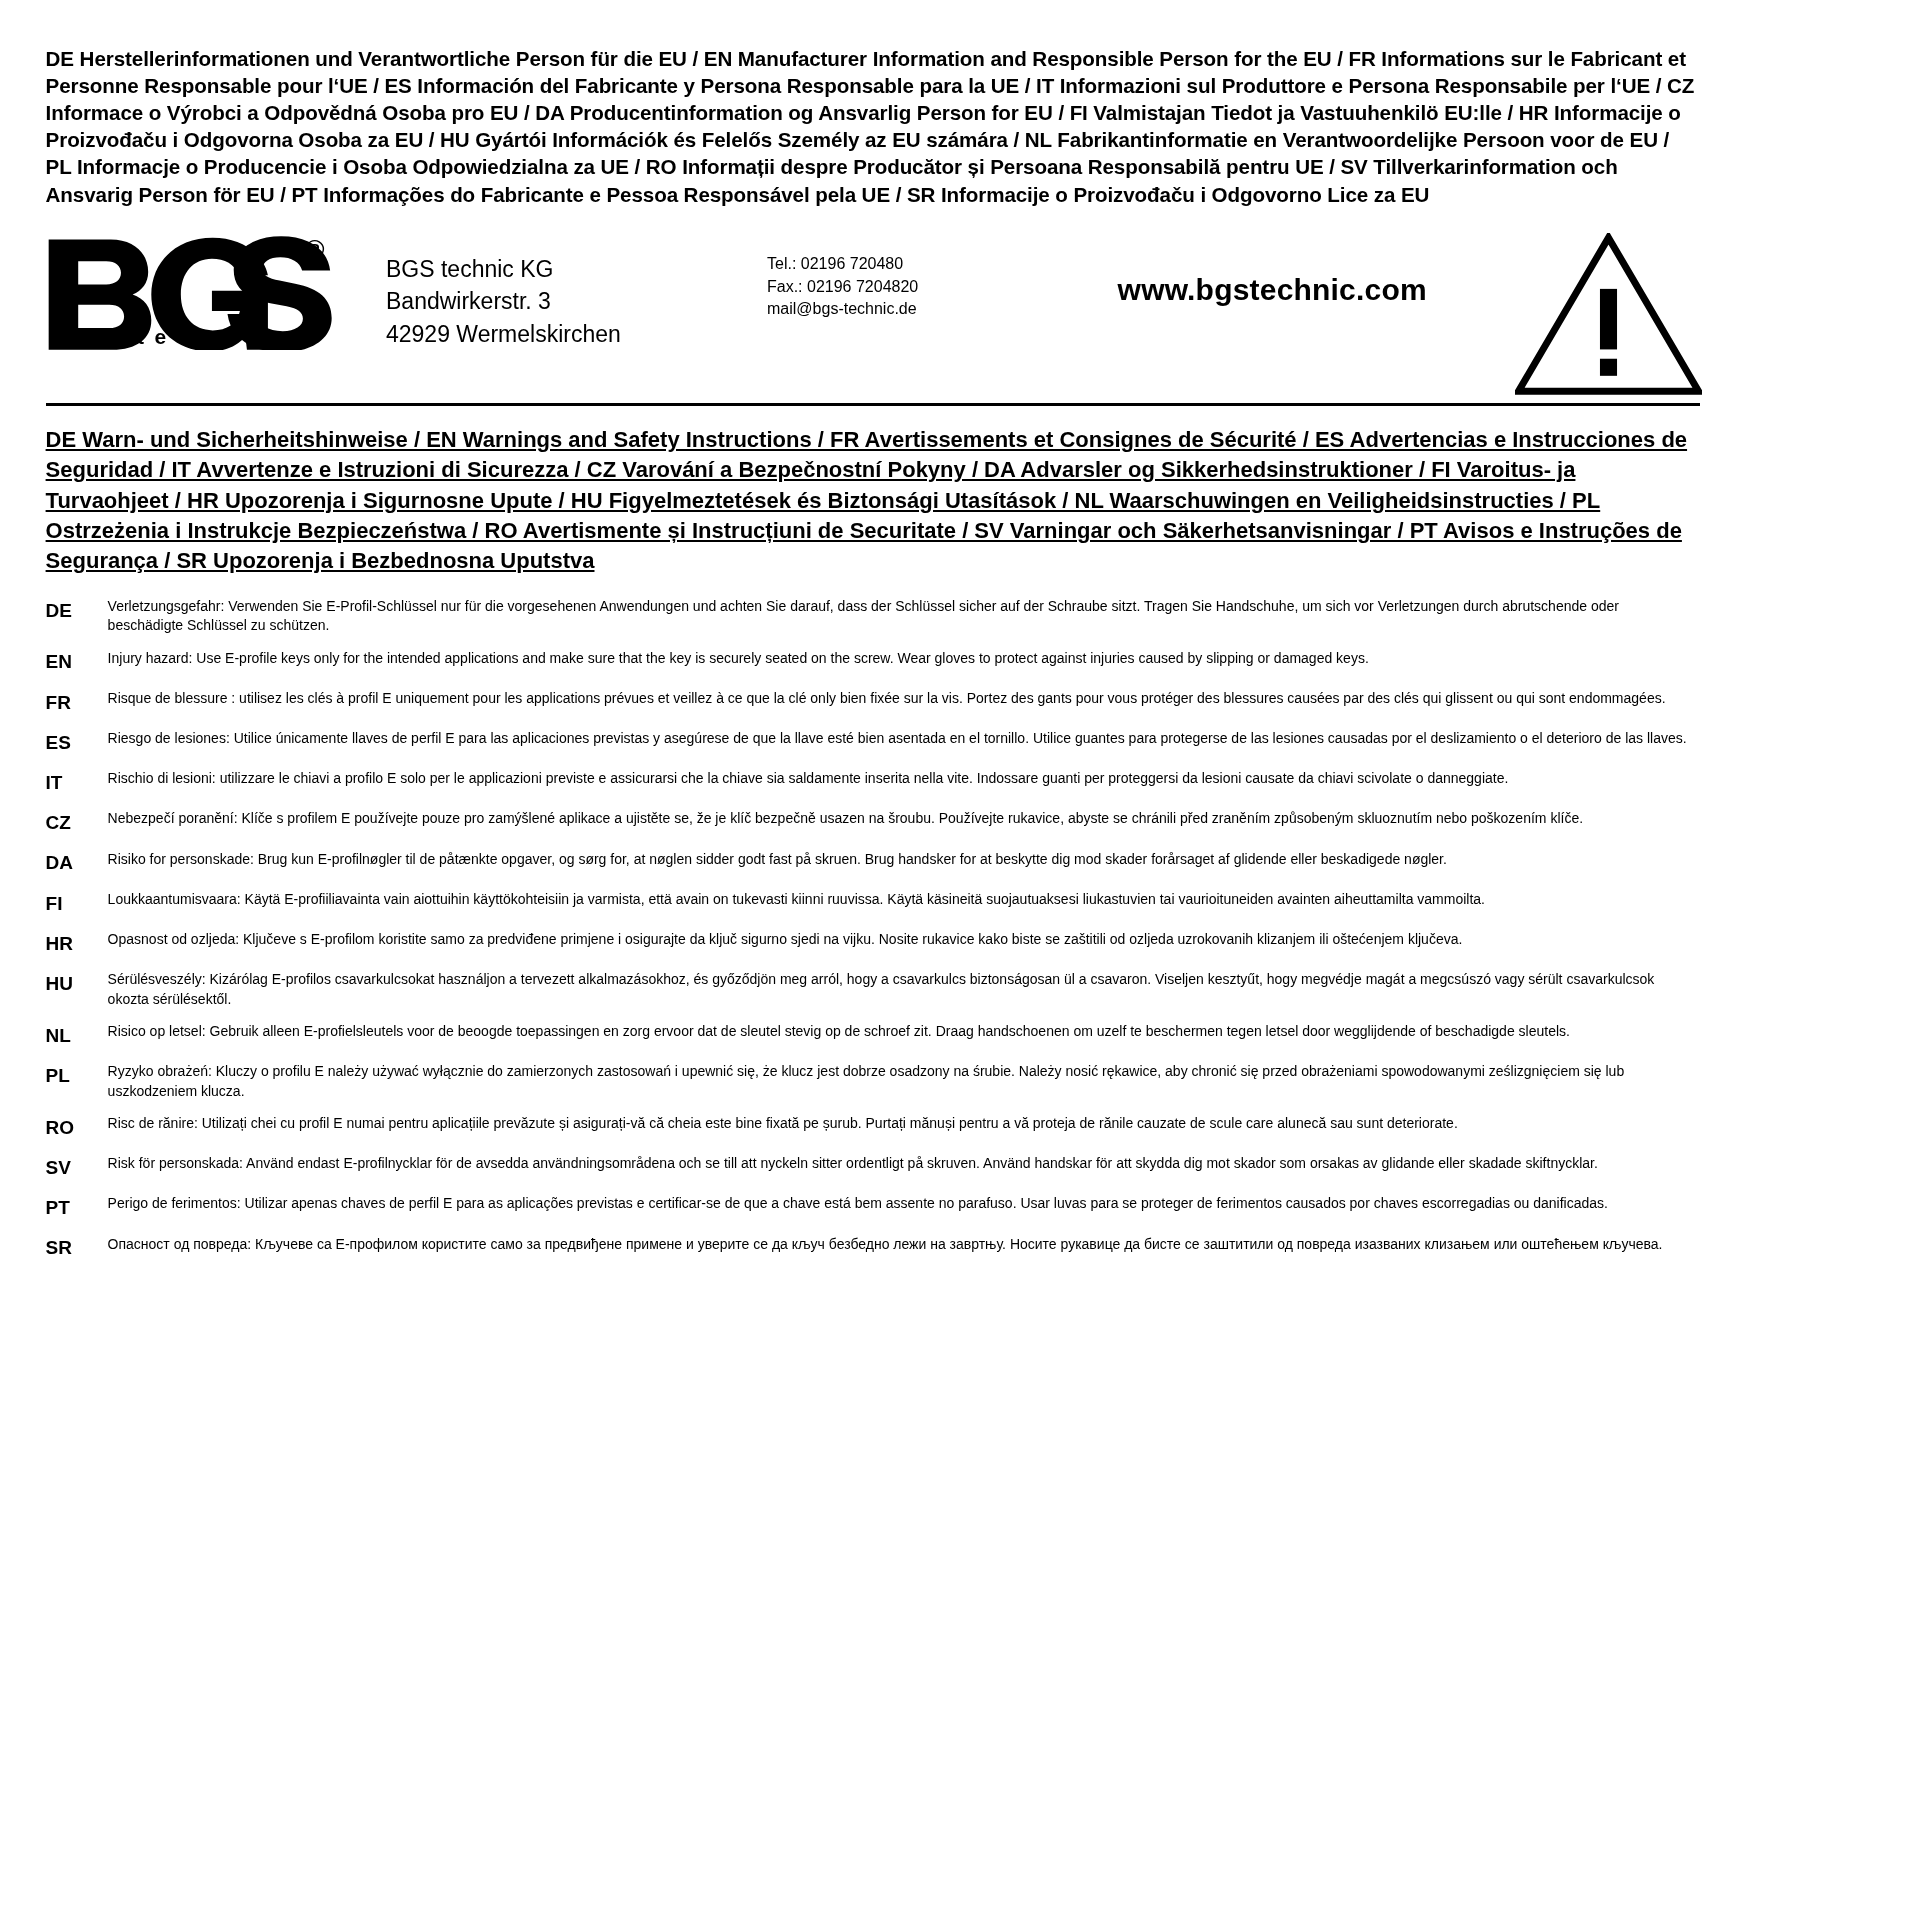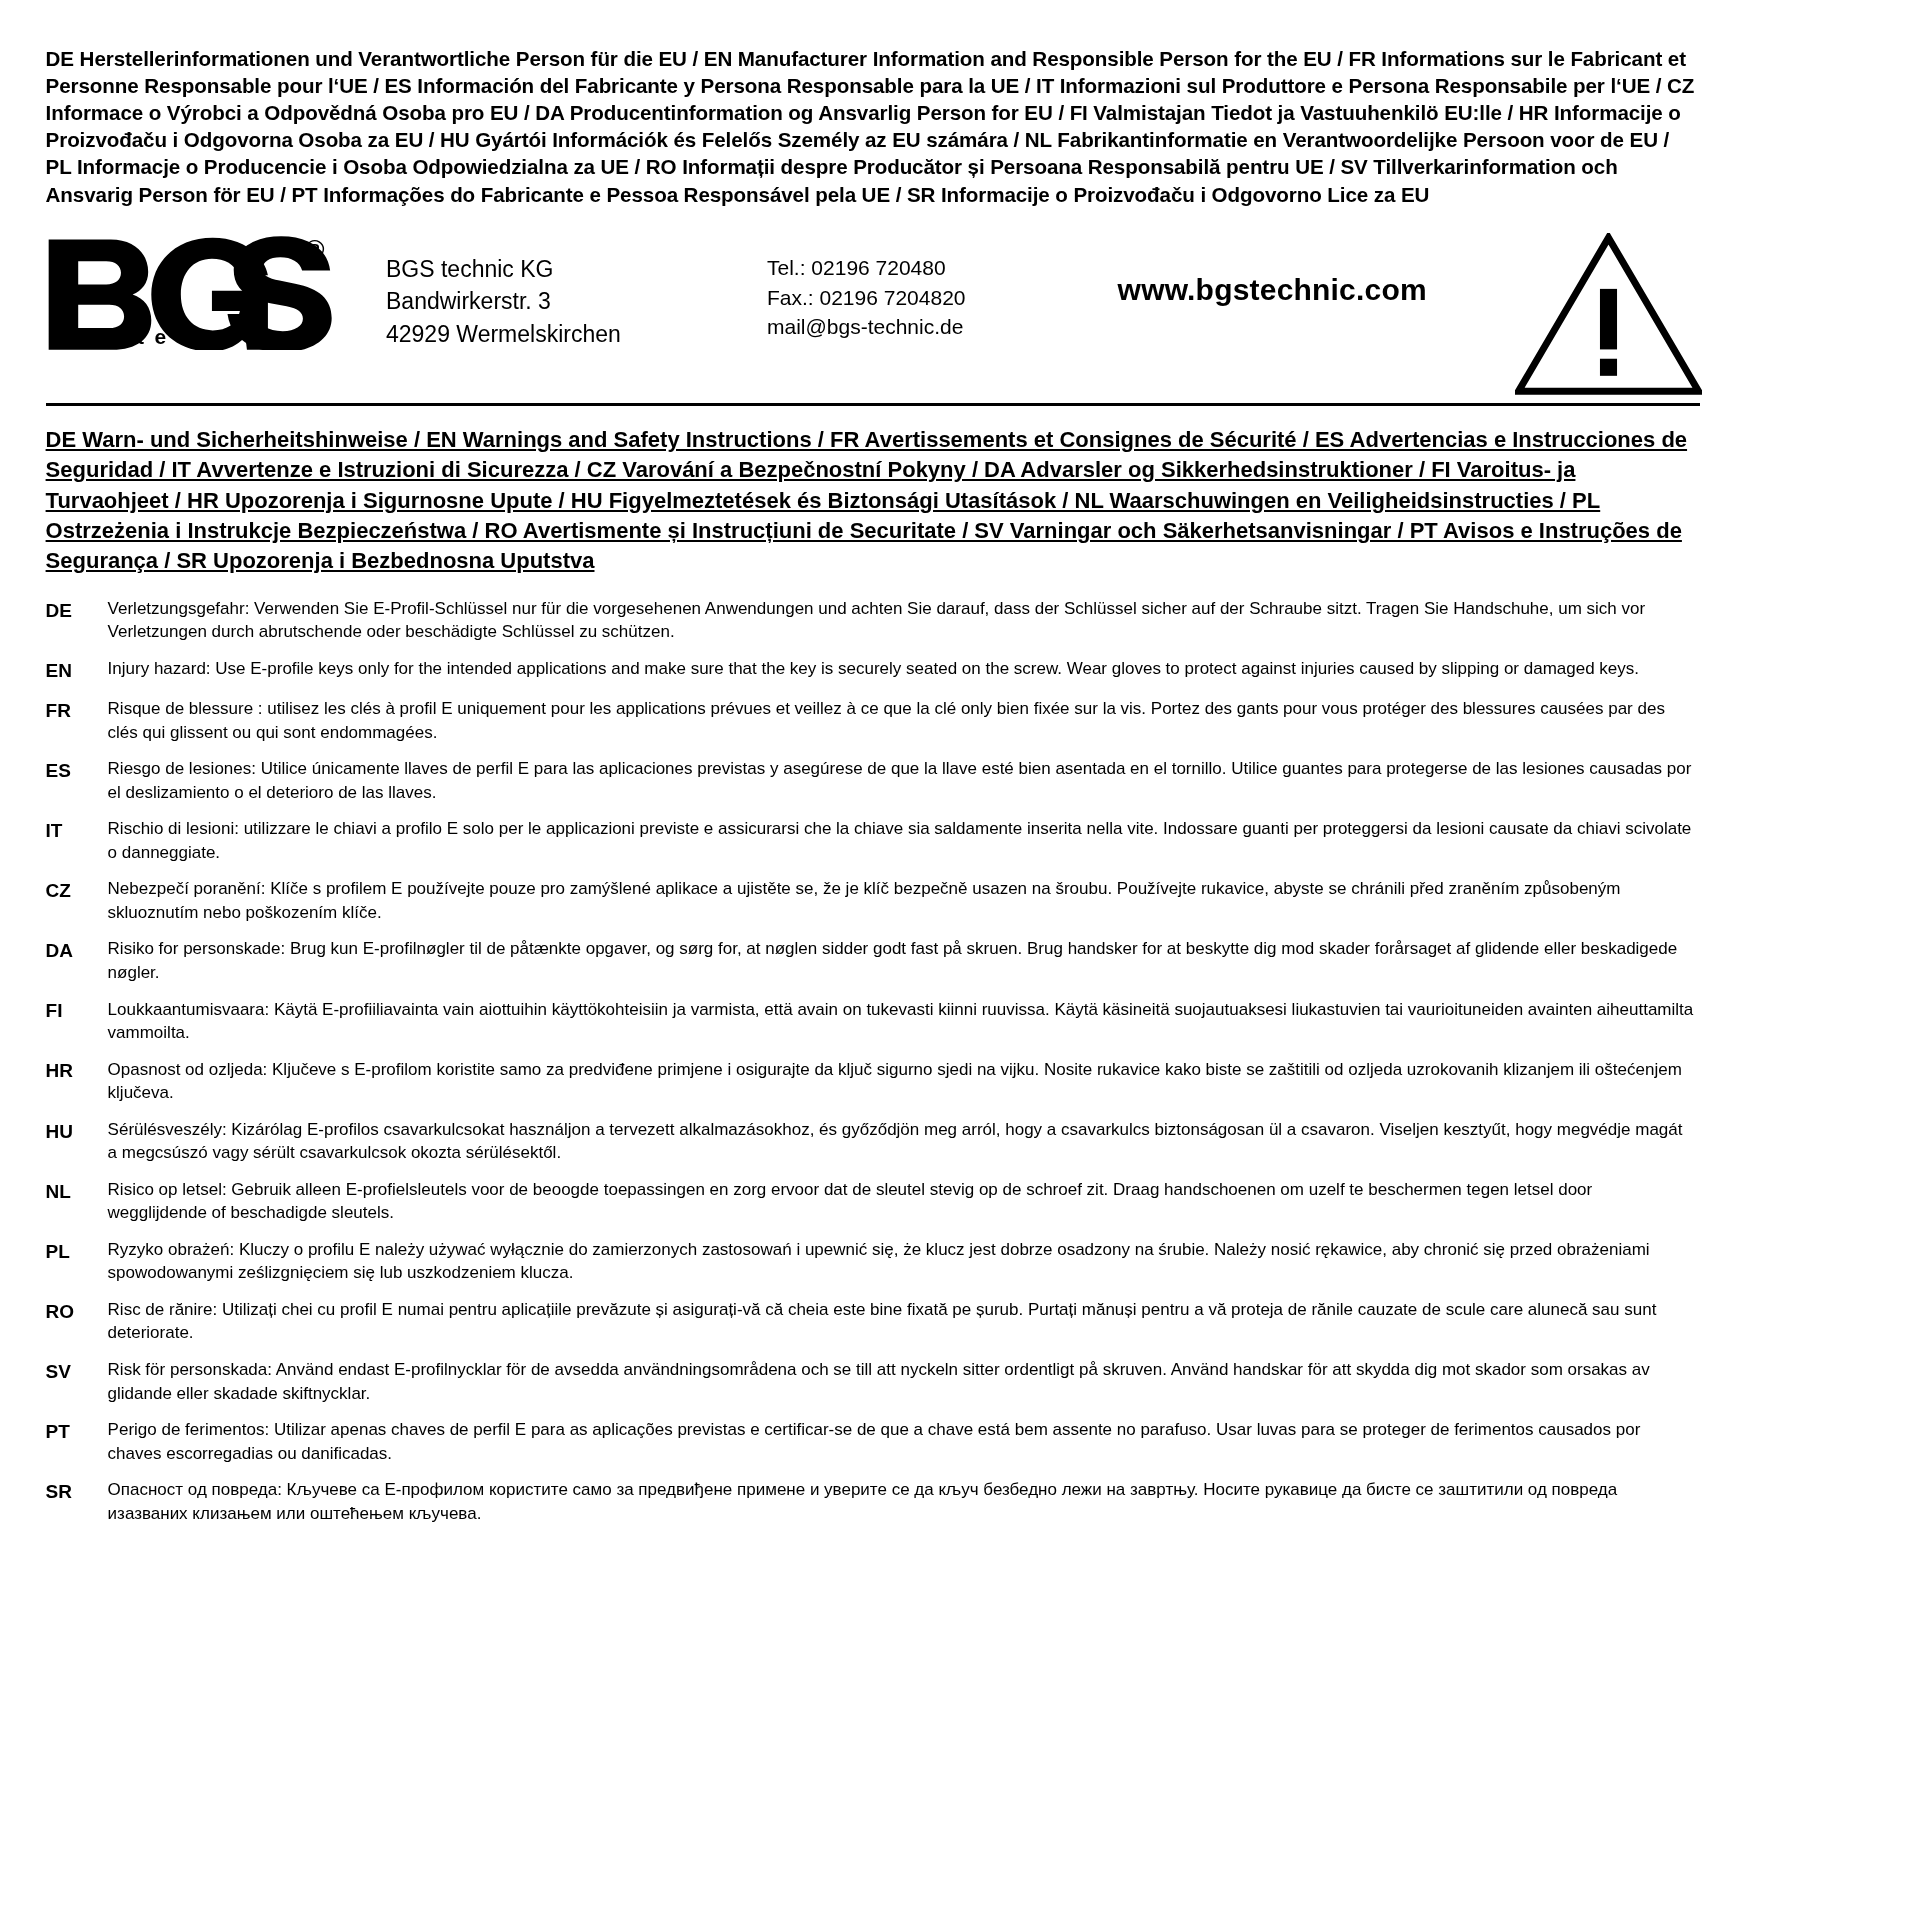--- a/index.html
+++ b/index.html
@@ -50,21 +50,21 @@
   }
   .bgs-logo svg { display: block; }
   .addr-cell {
     flex: 0 0 381px;
     font-size: 23px;
     line-height: 1.42;
     padding-top: 25px;
   }
   .tel-cell {
     flex: 0 0 335px;
-    font-size: 21px;
+    font-size: 16px;
     line-height: 1.42;
     padding-top: 25px;
   }
   .web-cell {
     flex: 1 1 auto;
     display: flex;
     align-items: flex-end;
     justify-content: flex-start;
     padding-top: 45px;
     padding-left: 15.6px;
@@ -106,21 +106,21 @@
   }
   .lang-code {
     flex: 0 0 62px;
     font-size: 19px;
     font-weight: bold;
     line-height: 1.38;
     padding-top: 0.8px;
   }
   .lang-text {
     flex: 1 1 auto;
-    font-size: 17px;
+    font-size: 14px;
     line-height: 1.38;
     padding-right: 4.7px;
   }
 </style>
 </head>
 <body>
 
 <div class="page">
 
   <div class="top-heading">DE Herstellerinformationen und Verantwortliche Person für die EU  /  EN Manufacturer Information and Responsible Person for the EU  /  FR Informations sur le Fabricant et Personne Responsable pour l‘UE  /  ES Información del Fabricante y Persona Responsable para la UE  /  IT Informazioni sul Produttore e Persona Responsabile per l‘UE  /  CZ Informace o Výrobci a Odpovědná Osoba pro EU  /  DA Producentinformation og Ansvarlig Person for EU  /  FI Valmistajan Tiedot ja Vastuuhenkilö EU:lle  /  HR Informacije o Proizvođaču i Odgovorna Osoba za EU  /  HU Gyártói Információk és Felelős Személy az EU számára  /  NL Fabrikantinformatie en Verantwoordelijke Persoon voor de EU  /  PL Informacje o Producencie i Osoba Odpowiedzialna za UE  /  RO Informații despre Producător și Persoana Responsabilă pentru UE  /  SV Tillverkarinformation och Ansvarig Person för EU  /  PT Informações do Fabricante e Pessoa Responsável pela UE  /  SR Informacije o Proizvođaču i Odgovorno Lice za EU</div>

